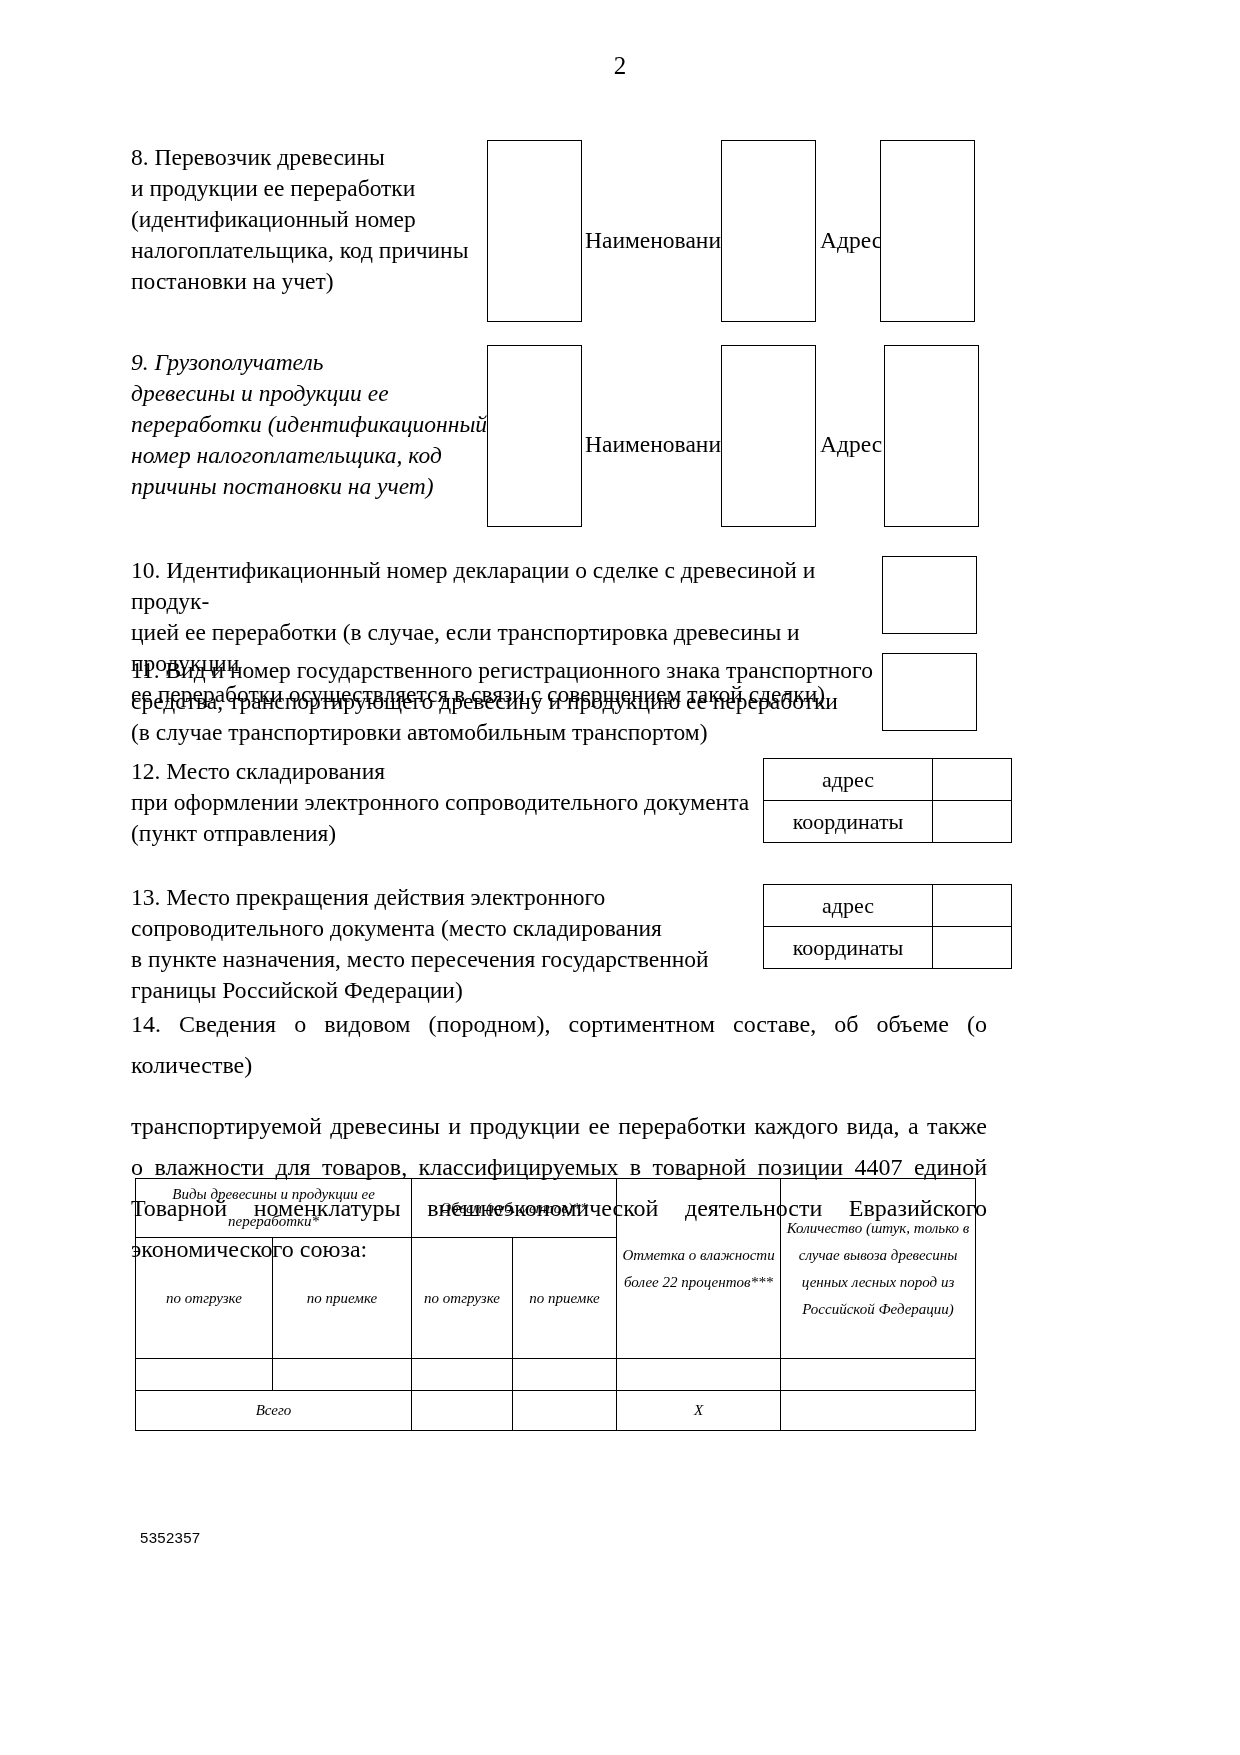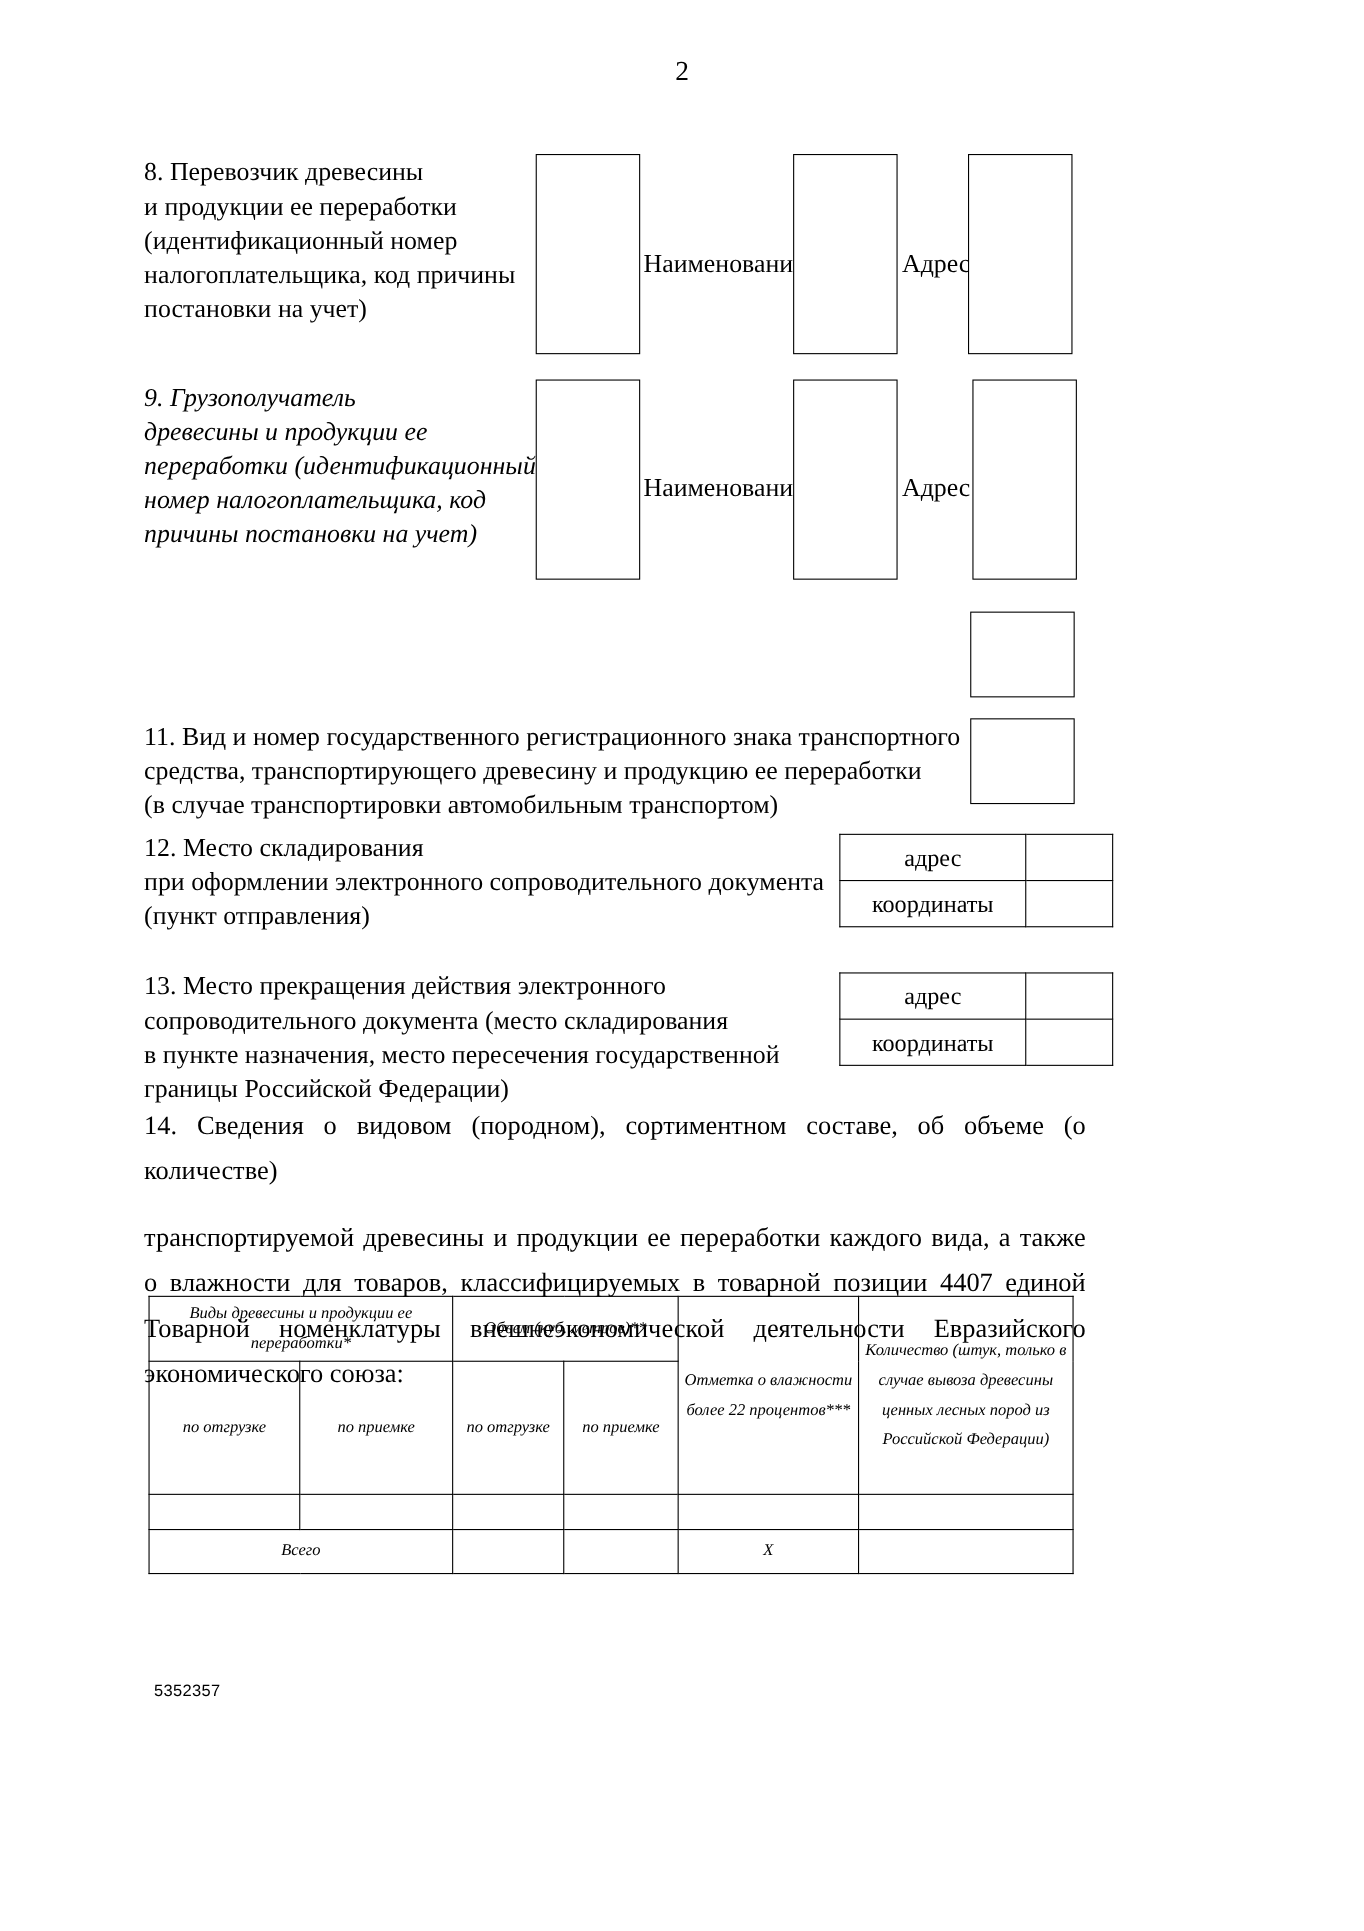--- a/index.html
+++ b/index.html
@@ -129,20 +129,25 @@
     <div>номер налогоплательщика, код</div>
     <div>причины постановки на учет)</div>
   </div>
 
   <div class="box" style="left:487px; top:345px; width:95px; height:182px;"></div>
   <div class="inline-label" style="left:585px; top:430px;">Наименование</div>
   <div class="box" style="left:721px; top:345px; width:95px; height:182px;"></div>
   <div class="inline-label" style="left:820px; top:430px;">Адрес</div>
   <div class="box" style="left:884px; top:345px; width:95px; height:182px;"></div>
 
+  <div class="blk para" style="left:131px; top:555px; width:760px;">
+    <div>10. Идентификационный номер декларации о сделке с древесиной и продук-</div>
+    <div>цией ее переработки (в случае, если транспортировка древесины и продукции</div>
+    <div>ее переработки  осуществляется в связи с совершением такой сделки)</div>
+  </div>
   <div class="box" style="left:882px; top:556px; width:95px; height:78px;"></div>
 
   <div class="blk para" style="left:131px; top:655px; width:760px;">
     <div>11. Вид и номер государственного регистрационного знака транспортного</div>
     <div>средства, транспортирующего древесину и продукцию ее переработки</div>
     <div>(в случае транспортировки автомобильным транспортом)</div>
   </div>
   <div class="box" style="left:882px; top:653px; width:95px; height:78px;"></div>
 
   <div class="blk para" style="left:131px; top:756px; width:700px;">

